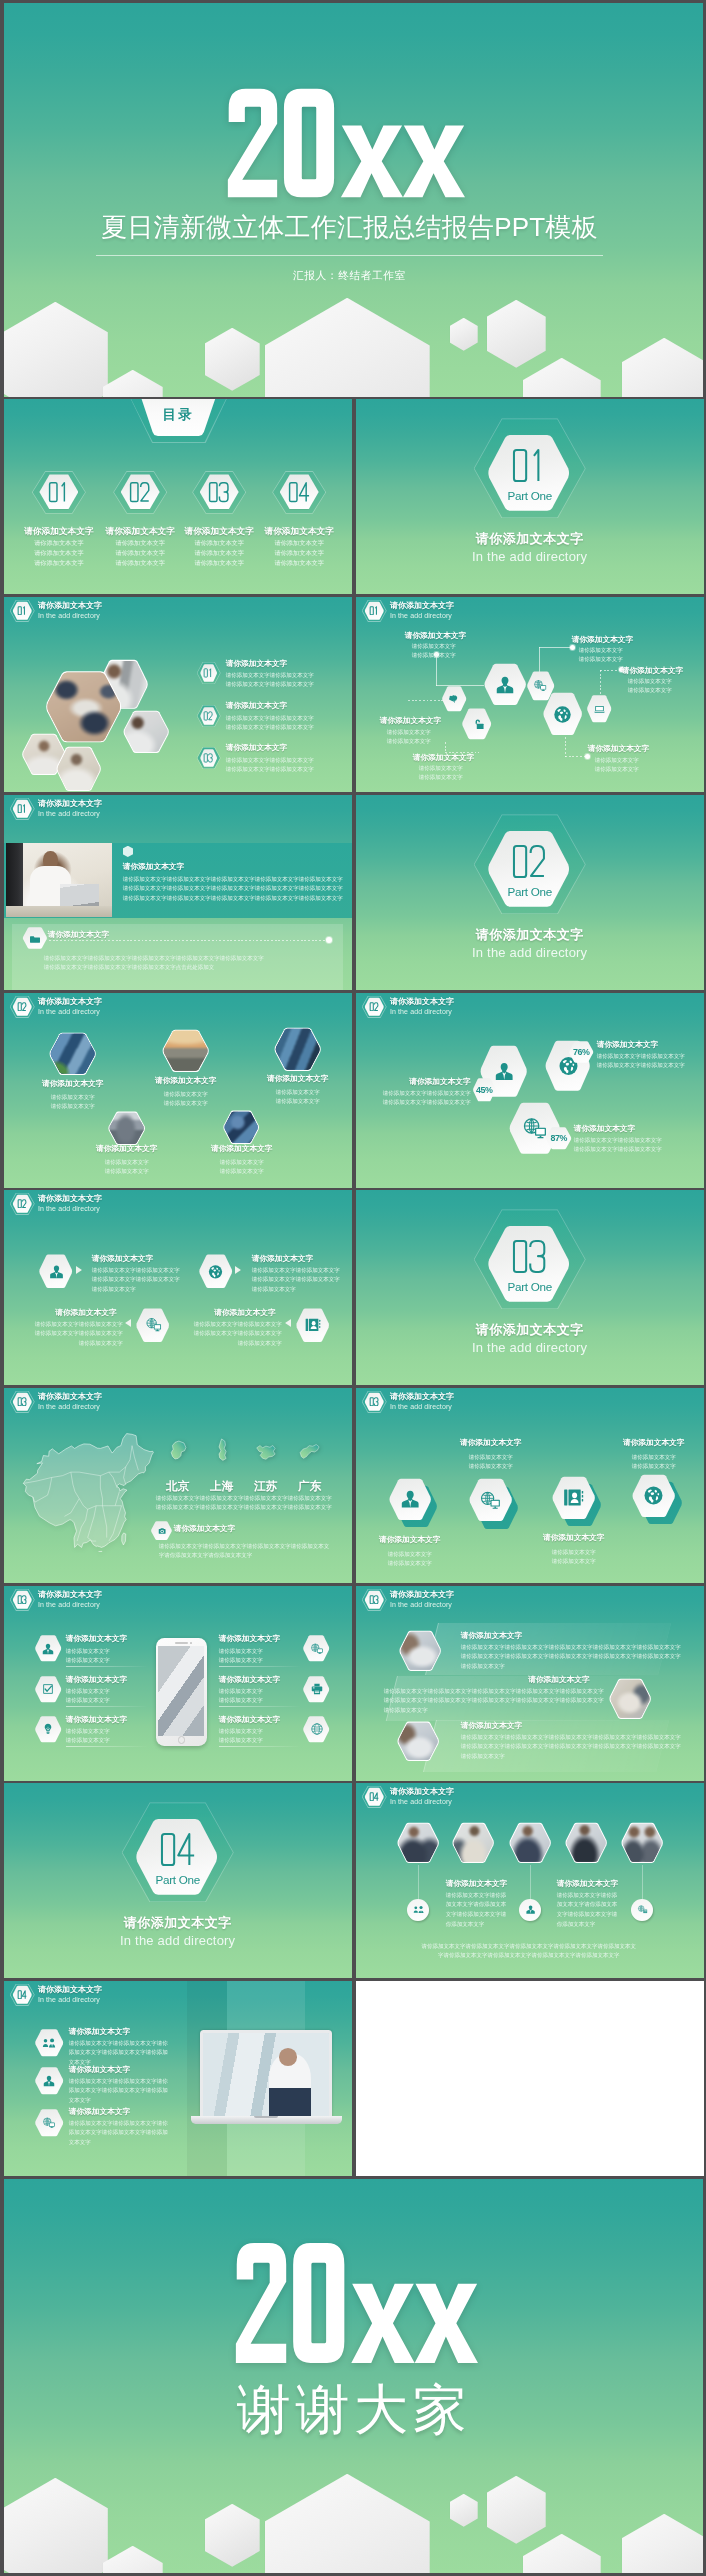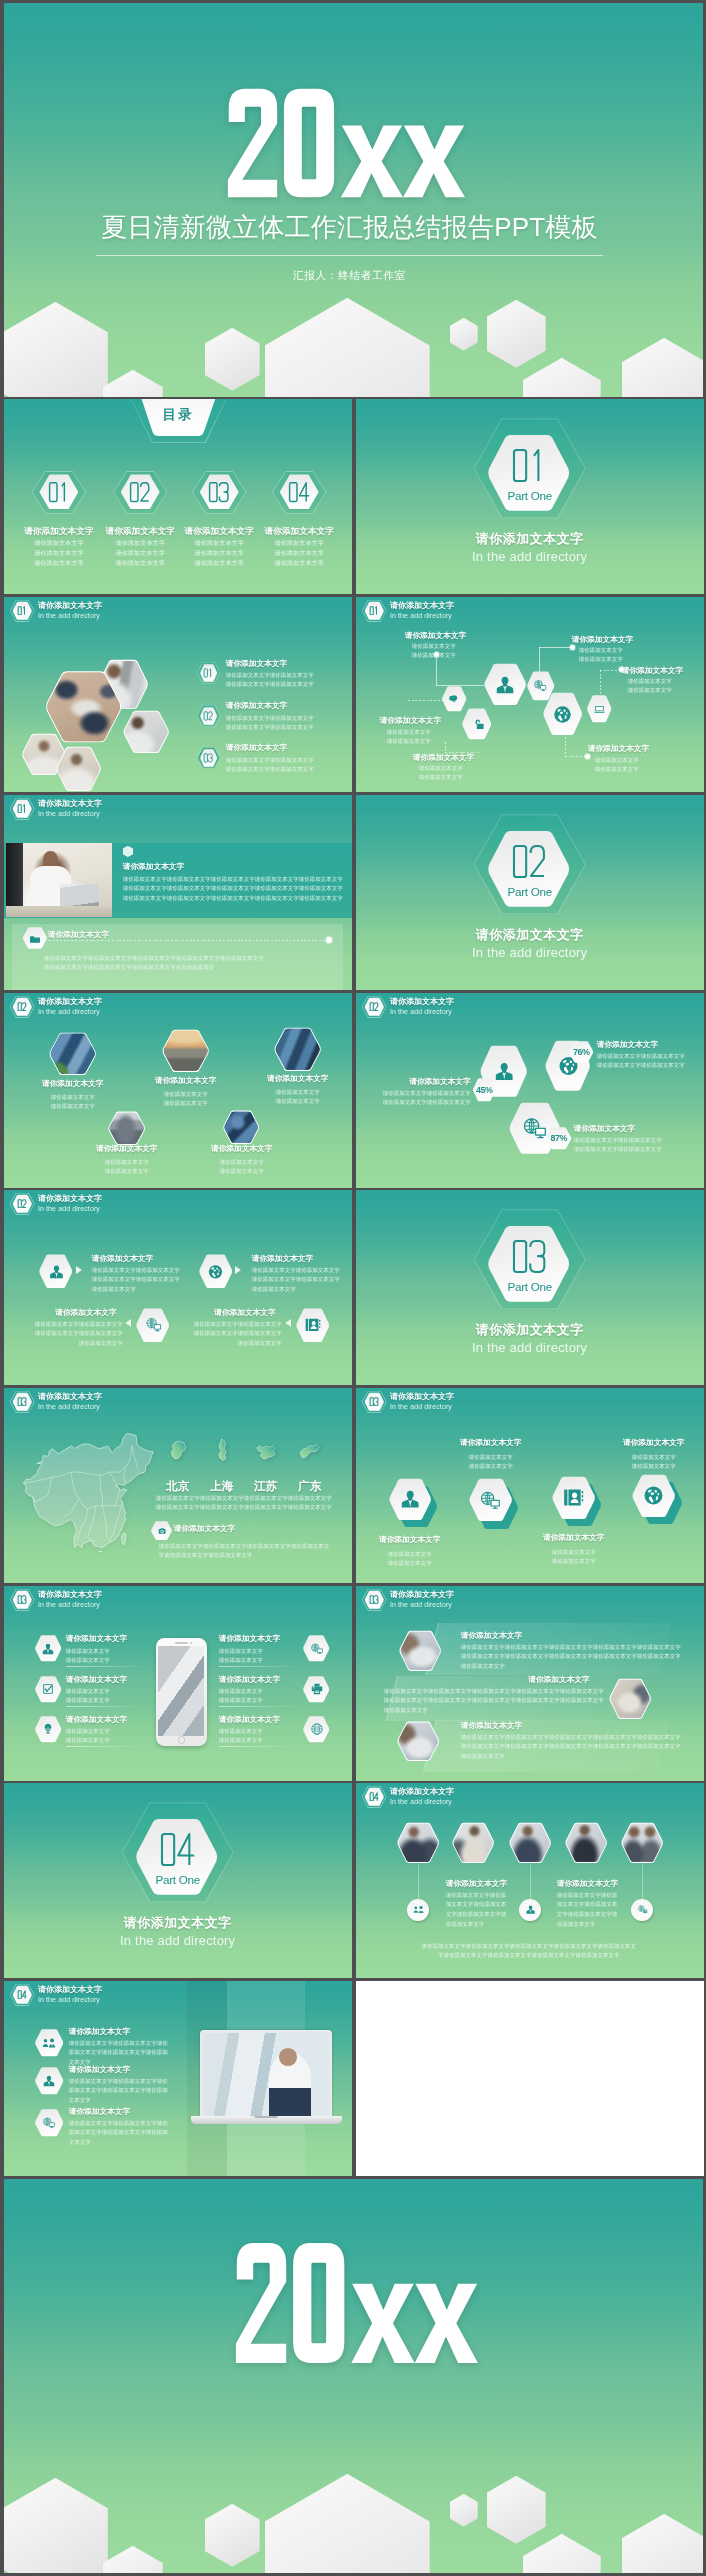--- a/index.html
+++ b/index.html
@@ -1569,16 +1569,17 @@
       <g fill="#ffffff">
       <path d="M2 23Q2 2 22 2H39Q59 2 59 23V40L18 101H59V120H1V101L40 41V23Q40 21.5 38.5 21.5H22.5Q21 21.5 21 23V38H2Z"></path>
       <g transform="translate(67,0)">
               <path fill-rule="evenodd" d="M0 23Q0 2 20 2H39Q59 2 59 23V99Q59 120 39 120H20Q0 120 0 99Z M21 23V99Q21 100.5 22.5 100.5H36.5Q38 100.5 38 99V23Q38 21.5 36.5 21.5H22.5Q21 21.5 21 23Z"></path>
             </g>
       <path d="M135 42H158L171 68L184 42H206L182 81L207 120H184L170 94L157 120H134L158 81Z"></path>
       <path d="M208 42H231L244 68L257 42H279L255 81L280 120H257L243 94L230 120H207L231 81Z"></path>
       </g>
     </svg>
   </div>
+  <div class="end-thanks">谢谢大家</div>
 </div>
 
 </div>
 
 
 </body></html>

